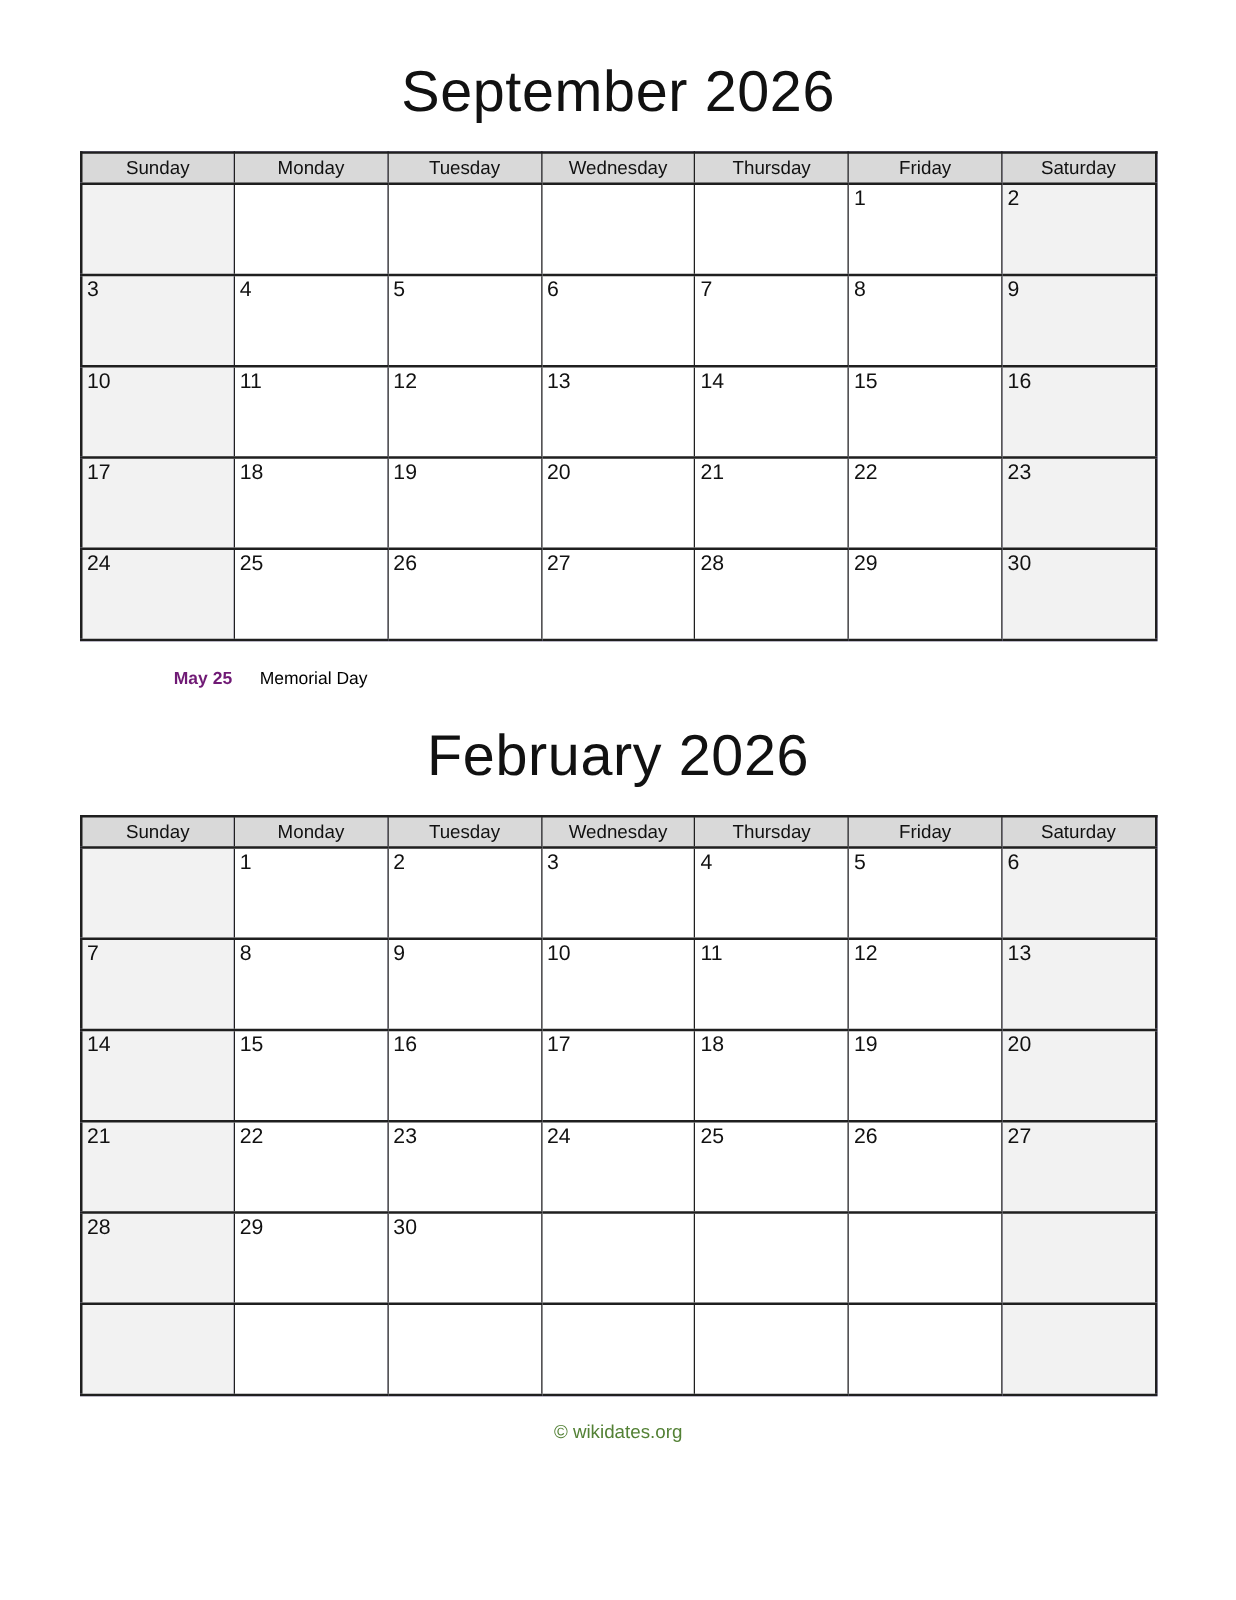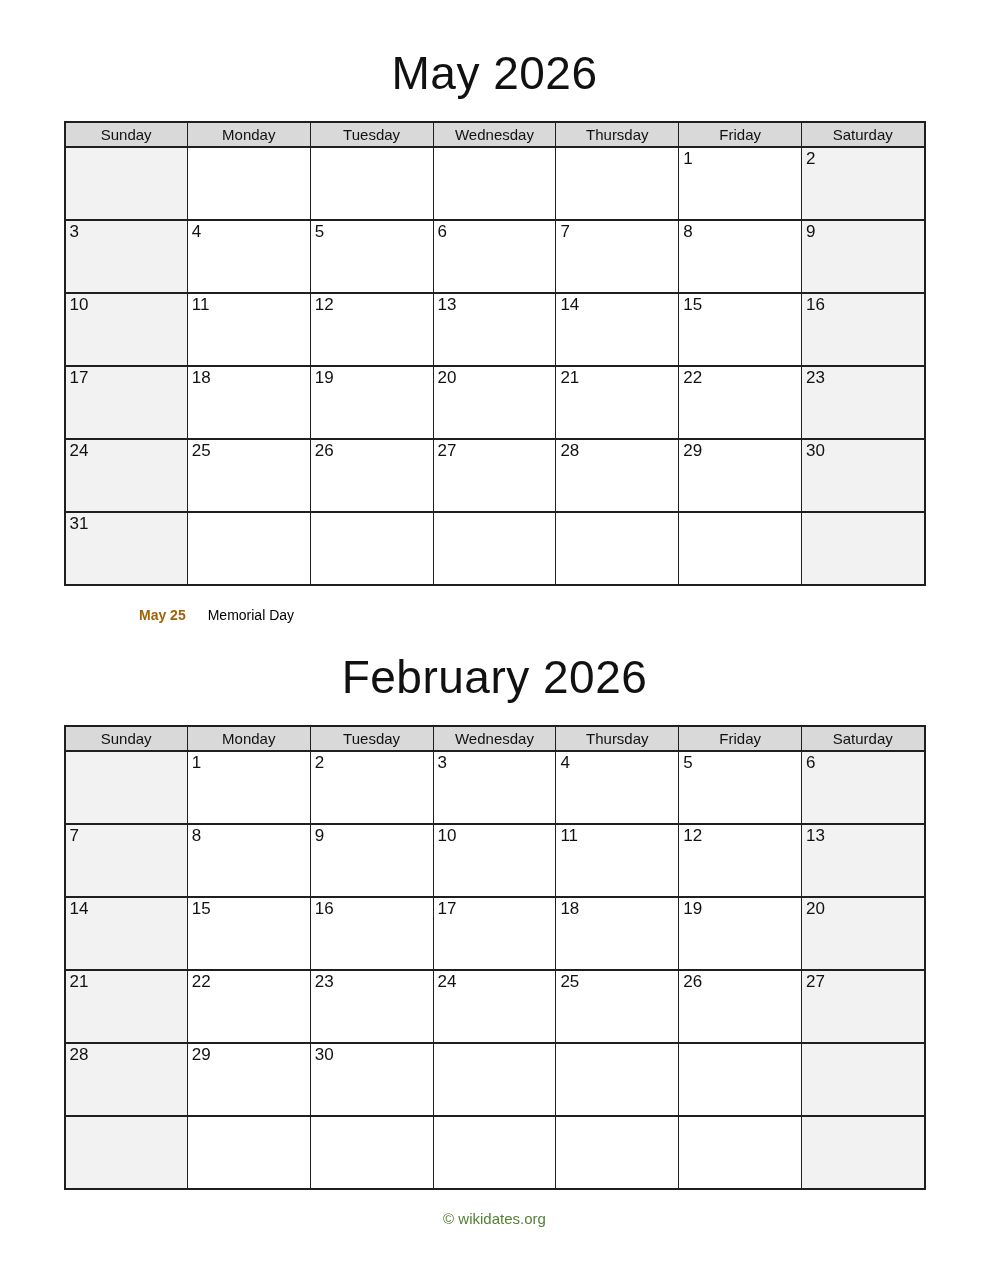--- a/index.html
+++ b/index.html
@@ -79,21 +79,21 @@
     padding-bottom: 30px;
   }
   .footer-link { text-decoration: none; }
 </style>
 </head>
 <body>
 
 <div class="page">
 
   <section class="month-section">
-    <h1 class="month-title">May 2026</h1>
+    <h1 class="month-title">September 2026</h1>
     <div class="cal-wrap">
       <table class="calendar">
           <thead>
             <tr>
               <th style="background: rgb(217, 217, 217);">Sunday</th>
               <th style="background: rgb(217, 217, 217);">Monday</th>
               <th style="background: rgb(217, 217, 217);">Tuesday</th>
               <th style="background: rgb(217, 217, 217);">Wednesday</th>
               <th style="background: rgb(217, 217, 217);">Thursday</th>
               <th style="background: rgb(217, 217, 217);">Friday</th>
@@ -139,34 +139,25 @@
             </tr>
             <tr>
               <td class="wknd" style="background: rgb(242, 242, 242);">24</td>
               <td>25</td>
               <td>26</td>
               <td>27</td>
               <td>28</td>
               <td>29</td>
               <td class="wknd" style="background: rgb(242, 242, 242);">30</td>
             </tr>
-            <tr>
-              <td class="wknd" style="background: rgb(242, 242, 242);">31</td>
-              <td></td>
-              <td></td>
-              <td></td>
-              <td></td>
-              <td></td>
-              <td class="wknd" style="background: rgb(242, 242, 242);"></td>
-            </tr>
           </tbody>
         </table>
     </div>
     <div class="holiday-list">
-        <div class="holiday-line"><span class="holiday-date" style="color: #a16207;">May 25</span><span class="holiday-name">Memorial Day</span></div>
+        <div class="holiday-line"><span class="holiday-date" style="color: #701a75;">May 25</span><span class="holiday-name">Memorial Day</span></div>
       </div>
   </section>
 
   <section class="month-section second">
     <h1 class="month-title">February 2026</h1>
     <div class="cal-wrap">
       <table class="calendar">
           <thead>
             <tr>
               <th style="background: rgb(217, 217, 217);">Sunday</th>

